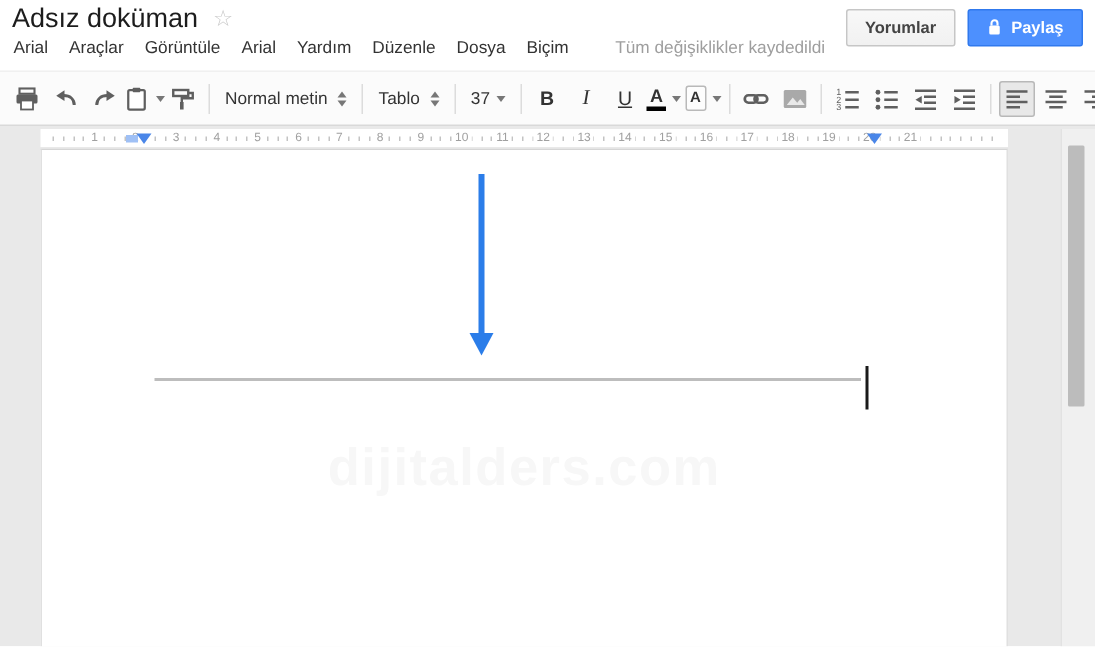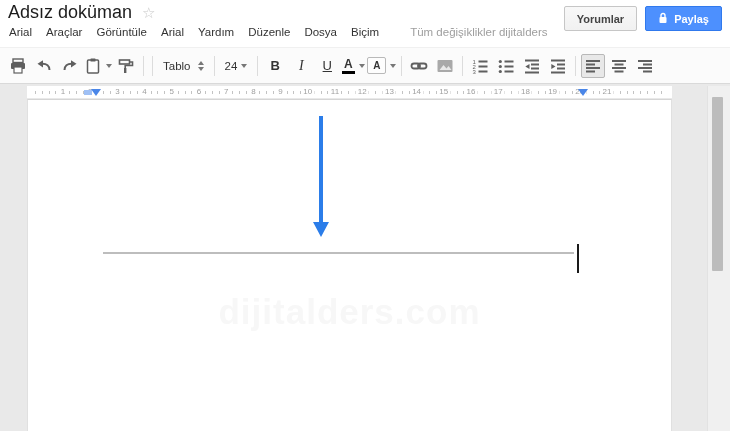--- a/index.html
+++ b/index.html
@@ -88,21 +88,21 @@
     <span id="menu-slot" style="display:flex">
         <span class="menu-item">Arial</span>
         <span class="menu-item">Araçlar</span>
         <span class="menu-item">Görüntüle</span>
         <span class="menu-item">Arial</span>
         <span class="menu-item">Yardım</span>
         <span class="menu-item">Düzenle</span>
         <span class="menu-item">Dosya</span>
         <span class="menu-item">Biçim</span>
       </span>
-    <span class="status">Tüm değişiklikler dijitalders</span>
+    <span class="status">Tüm değişiklikler kaydedildi</span>
   </div>
 
   <div class="top-buttons">
     <div class="btn btn-comments">
       <span>Yorumlar</span>
     </div>
     <div class="btn btn-share">
       <span>
         <svg width="10" height="13" viewBox="0 0 10 13">
           <path d="M3 5V3.5a2 2 0 0 1 4 0V5" fill="none" stroke="#fff" stroke-width="1.4"></path>
@@ -155,35 +155,42 @@
         <svg width="18" height="18" viewBox="0 0 18 18">
           <rect x="2.5" y="3" width="10" height="4" fill="none" stroke="#5f5f5f" stroke-width="1.6"></rect>
           <path d="M12.5 5h3v3.5H8.2V11" fill="none" stroke="#5f5f5f" stroke-width="1.6"></path>
           <rect x="7" y="11" width="2.4" height="5" fill="#5f5f5f"></rect>
         </svg>
       </span>
     </div>
 
     <div class="sep"></div>
 
+    <div class="tb-select">
+      <span>Normal metin</span>
+      <span class="updown">
+          <i class="u"></i>
+          <i class="d"></i>
+        </span>
+    </div>
 
     <div class="sep"></div>
 
     <div class="tb-select">
       <span>Tablo</span>
       <span class="updown">
           <i class="u"></i>
           <i class="d"></i>
         </span>
     </div>
 
     <div class="sep"></div>
 
     <div class="tb-select">
-      <span>24</span>
+      <span>37</span>
       <span class="caret"></span>
     </div>
 
     <div class="sep"></div>
 
     <div class="tb-btn">
       <span class="glyph-b">B</span>
     </div>
     <div class="tb-btn">
       <span class="glyph-i">I</span>

